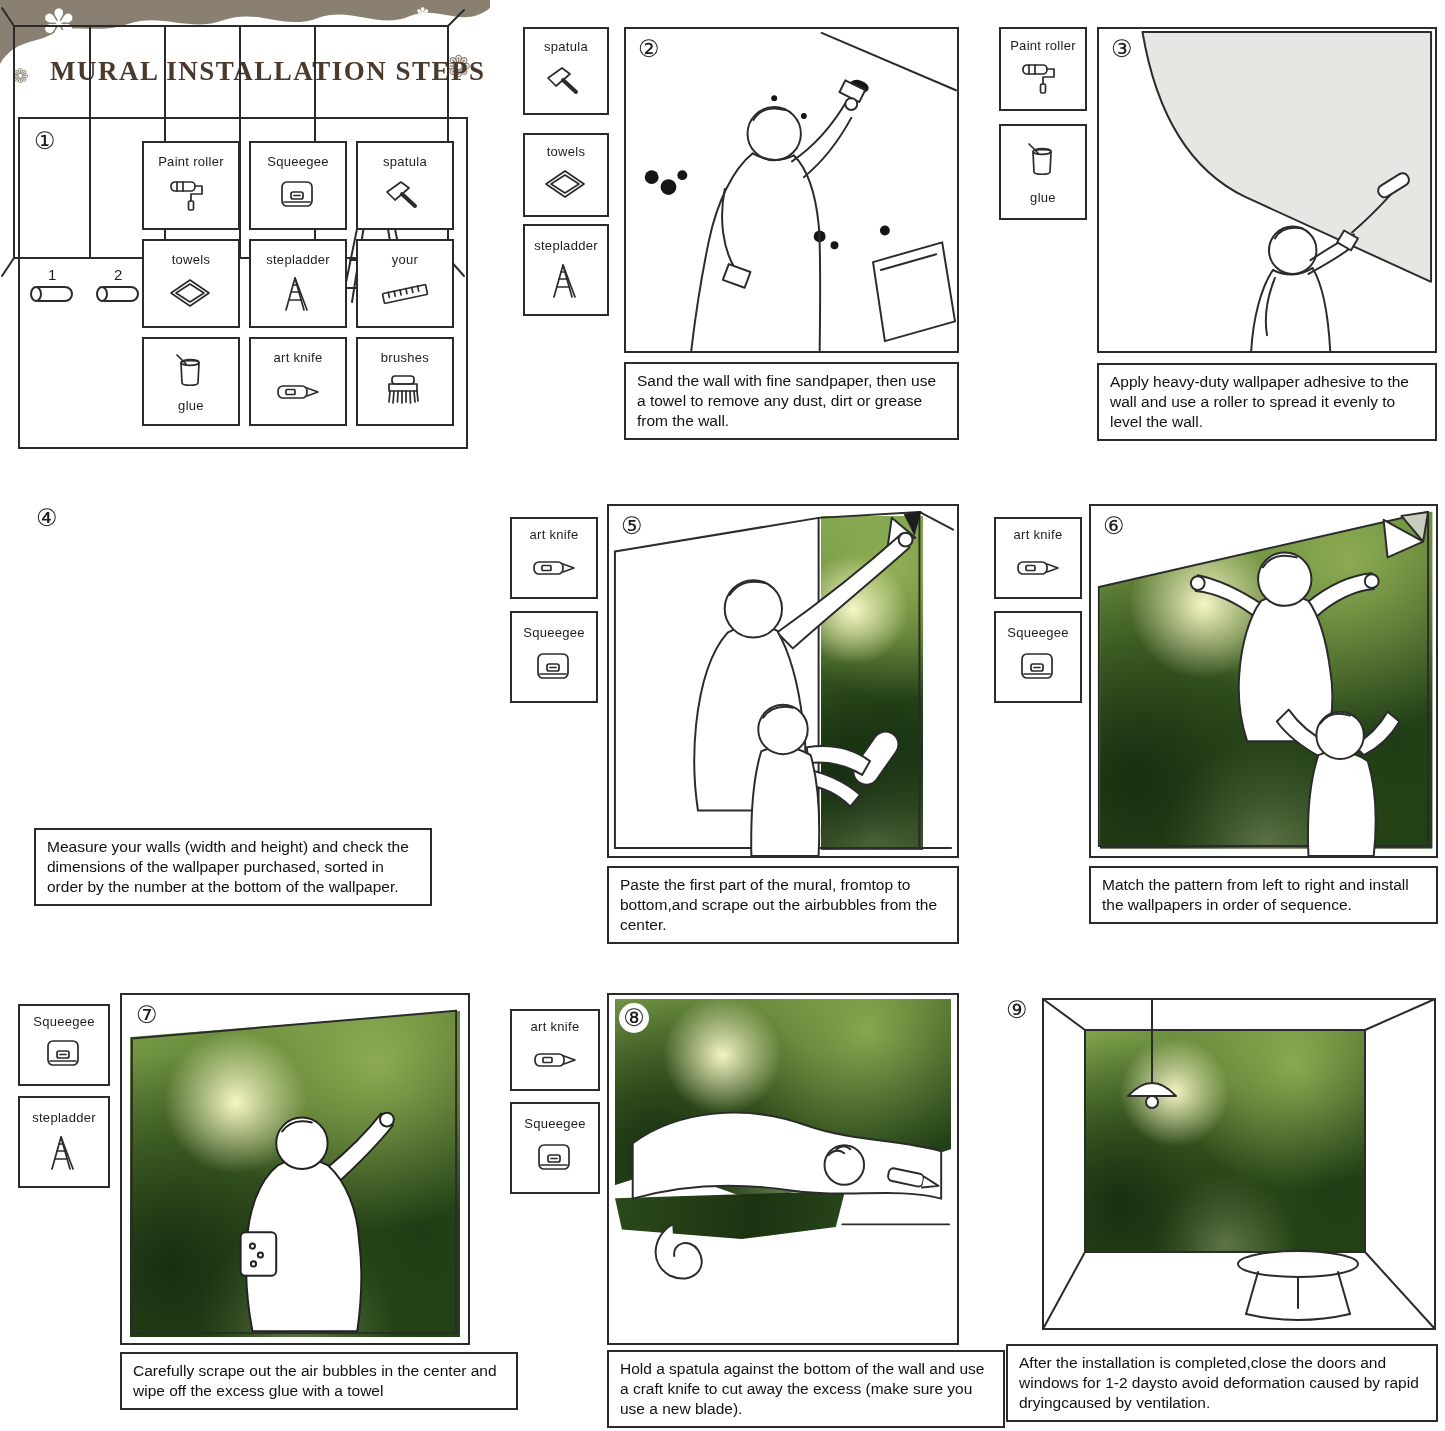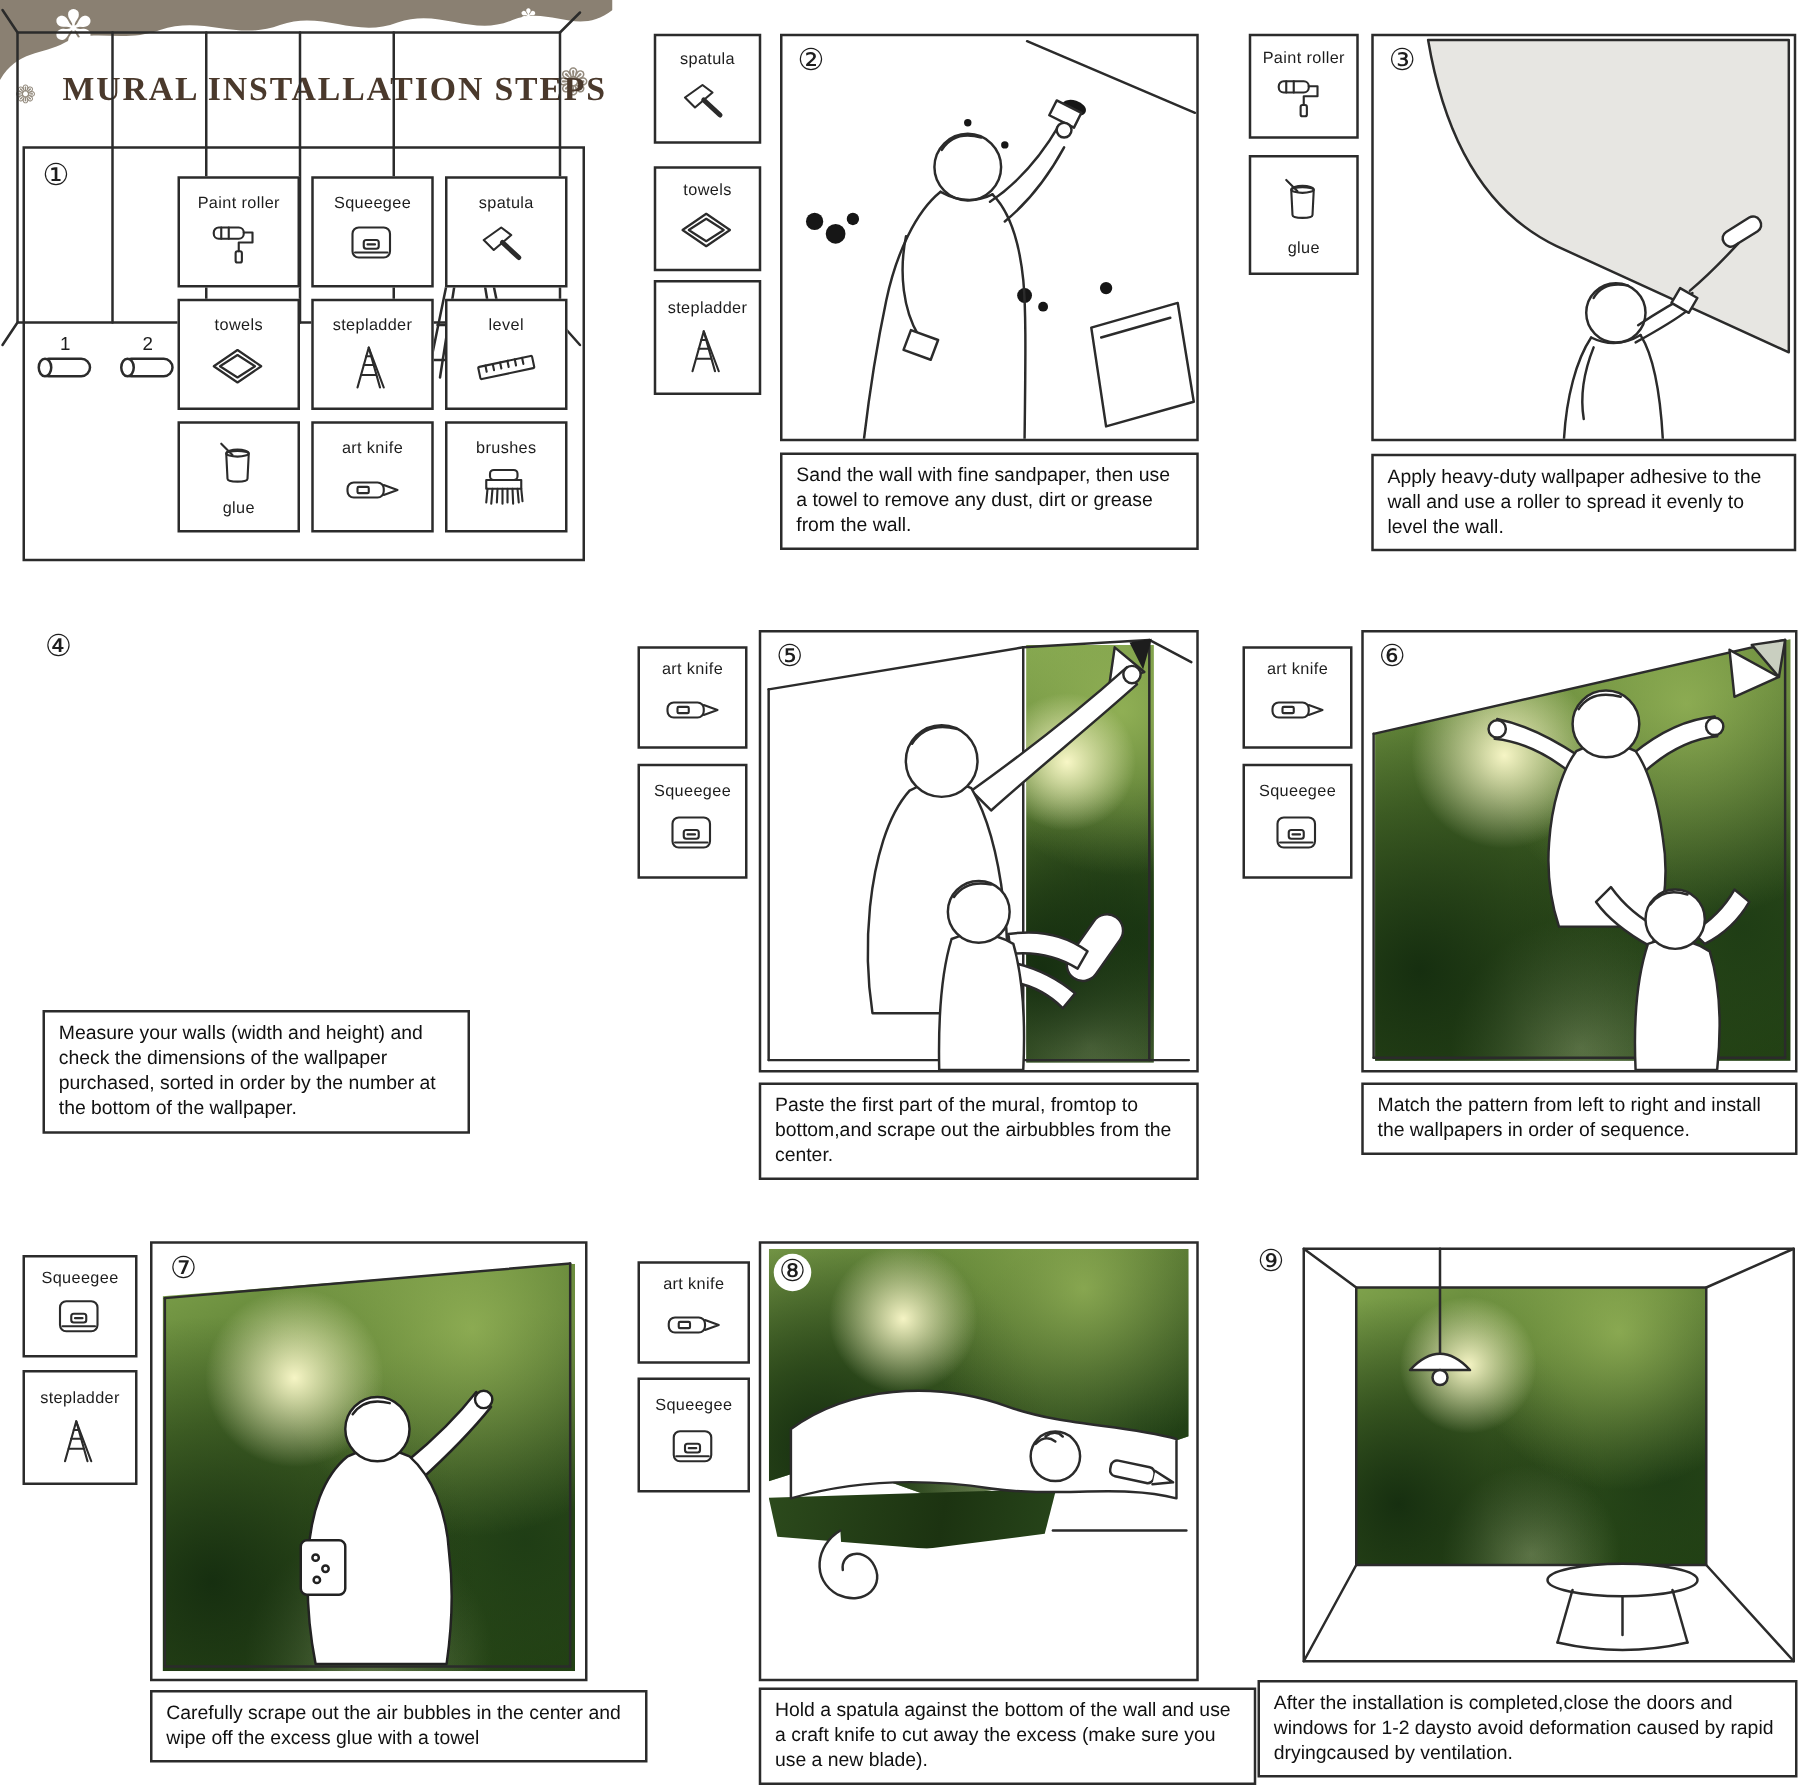--- a/index.html
+++ b/index.html
@@ -138,21 +138,21 @@
             <use href="#ic-towel"></use>
           </svg>
       </div>
       <div class="toolbox">
         <span class="tlabel">stepladder</span>
         <svg class="tool-ic" width="48" height="42" viewBox="0 0 48 40">
             <use href="#ic-ladder"></use>
           </svg>
       </div>
       <div class="toolbox">
-        <span class="tlabel">level</span>
+        <span class="tlabel">your</span>
         <svg class="tool-ic" width="48" height="42" viewBox="0 0 48 40">
             <use href="#ic-ruler"></use>
           </svg>
       </div>
       <div class="toolbox">
         <svg class="tool-ic" width="48" height="42" viewBox="0 0 48 40">
             <use href="#ic-glue"></use>
           </svg>
         <span class="tlabel">glue</span>
       </div>
@@ -297,21 +297,21 @@
           <path d="M410 302 L380 156"></path>
         <rect x="364" y="147" width="22" height="10" rx="2"></rect>
         <path d="M364 192 H387"></path>
           <path d="M357 226 H394"></path>
           <path d="M350 260 H401"></path>
           <path d="M345 288 H406"></path>
         <path d="M352 302 L374 162"></path>
           <path d="M400 302 L377 162"></path>
       </g>
     </svg>
-    <div class="caption" style="left:34px;top:808px;width:342px">Measure your walls (width and height) and check the dimensions of the wallpaper purchased, sorted in order by the number at the bottom of the wallpaper.</div>
+    <div class="caption" style="left:34px;top:828px;width:398px">Measure your walls (width and height) and check the dimensions of the wallpaper purchased, sorted in order by the number at the bottom of the wallpaper.</div>
   </div>
 
   
   <div style="display:contents">
     <div class="toolbox" style="left:510px;top:517px;width:88px;height:82px">
       <span class="tlabel">art knife</span>
       <svg class="tool-ic" width="48" height="42" viewBox="0 0 48 40">
           <use href="#ic-knife"></use>
         </svg>
     </div>

